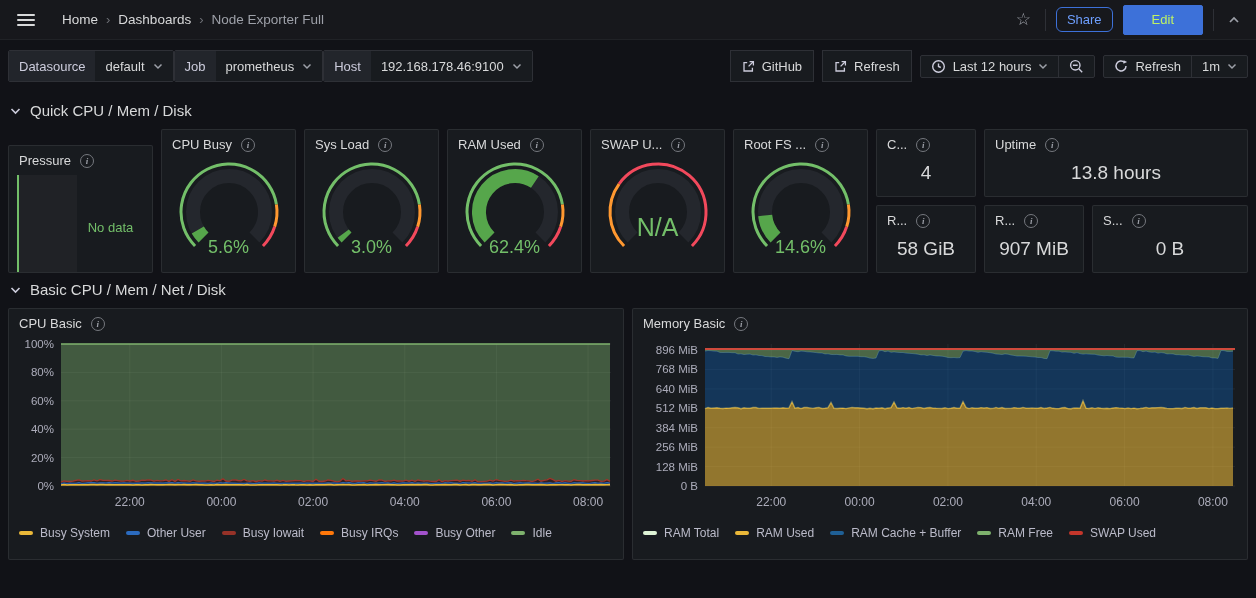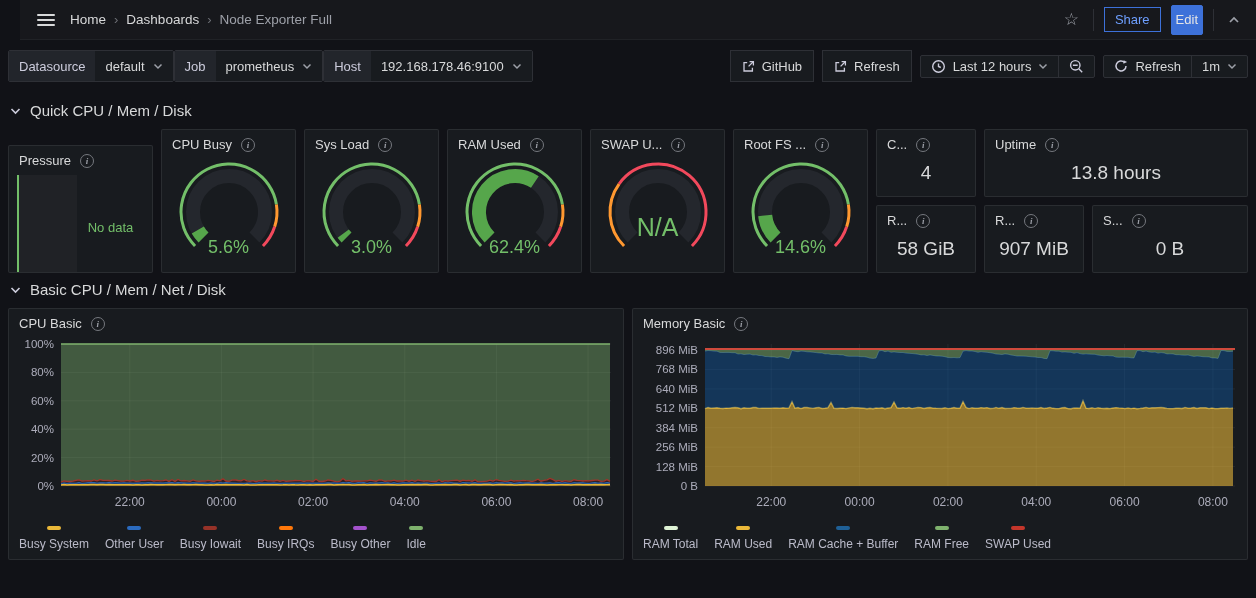--- a/index.html
+++ b/index.html
@@ -3,35 +3,35 @@
 <meta charset="utf-8">
 <style>
   * { box-sizing: border-box; margin: 0; padding: 0; }
   html,body { width:1256px; height:598px; overflow:hidden; }
   body {
     background:#111217; color:#ccccdc;
     font-family:"Liberation Sans", sans-serif; font-size:13px;
   }
   
   .topnav{ height:40px; background:#17181c; border-bottom:1px solid #202226;
-    display:flex; align-items:center; padding:0 12px; gap:4px;margin-left:20px;}
+    display:flex; align-items:center; padding:0 12px; gap:16px;}
   .hamburger{ width:28px; height:28px; display:flex; flex-direction:column;
     justify-content:center; gap:3px; cursor:pointer; padding:0 5px; border-radius:2px;}
   .hamburger i{ display:block; height:2px; background:#d8d9da; border-radius:1px;}
   .crumbs{ display:flex; align-items:center; gap:8px; margin-left:6px;}
   .crumb{ color:#d8d9da; font-weight:500; font-size:13.5px; cursor:pointer;}
   .crumb.current{ color:#9da0a8; font-weight:400; cursor:default;}
   .crumb-sep{ color:#6e7076; font-size:13px;}
   .topnav-right{ margin-left:auto; display:flex; align-items:center; gap:10px;}
   .icon-btn{ background:none; border:none; color:#9da0a8; cursor:pointer;
     font-size:17px; line-height:1; padding:4px; display:flex; align-items:center;}
   .vdiv{ width:1px; height:22px; background:#2e3036;}
   .btn-share{ height:25px; padding:0 10px; background:transparent; color:#6E9FFF;
-    border:1px solid #3D71D9; border-radius:0; font-size:13px; font-weight:500; cursor:pointer;}
-  .btn-edit{ height:30px; padding:0 4px; background:#3D71D9; color:#e5e5e5;
+    border:1px solid #3D71D9; border-radius:6px; font-size:13px; font-weight:500; cursor:pointer;}
+  .btn-edit{ height:30px; padding:0 28px; background:#3D71D9; color:#bef264;
     border:1px solid #3D71D9; border-radius:2px; font-size:13px; font-weight:500; cursor:pointer;}
   
   .toolbar{ display:flex; align-items:center; gap:0; padding:10px 8px 12px 8px;}
   .varbox{ display:flex; align-items:stretch; height:32px; border:1px solid #2e3036;
     border-radius:2px; overflow:hidden;}
   .varbox .lbl{ background:#22252b; display:flex; align-items:center; padding:0 10px;
     color:#ccccdc; font-weight:500;}
   .varbox .val{ background:#181b1f; display:flex; align-items:center; gap:8px;
     padding:0 10px; color:#d8d9da; cursor:pointer;}
   .toolbar-right{ margin-left:auto; display:flex; align-items:center; gap:8px;}
@@ -75,21 +75,21 @@
   .statp{ display:flex; flex-direction:column;}
   .stat-value{ flex:1; display:flex; align-items:center; justify-content:center;
     color:#D8D9DA; font-size:19px; font-weight:500; padding-bottom:6px;}
   .w100{ width:100px;} .wrest{ flex:1;}
   
   .row2{ display:flex; gap:8px; padding:0 8px; height:252px;}
   .chart-panel{ flex:1; display:flex; flex-direction:column;}
   .chart-svg{ display:block; margin:0 8px;}
   .legend{ display:flex; align-items:center; gap:16px; padding:2px 10px 6px 10px;}
   .legend-item{ display:flex; align-items:center; gap:7px; cursor:pointer;
-    color:rgba(204,204,220,0.9); font-size:12px;flex-direction:column;}
+    color:rgba(204,204,220,0.9); font-size:12px;}
   .legend-swatch{ width:14px; height:4px; border-radius:2px; display:inline-block;}
   svg text{ font-family:"Liberation Sans", sans-serif;}
 </style>
 </head>
 <body>
 
 <div class="topnav">
   <div class="hamburger">
       <i></i>
       <i></i>

